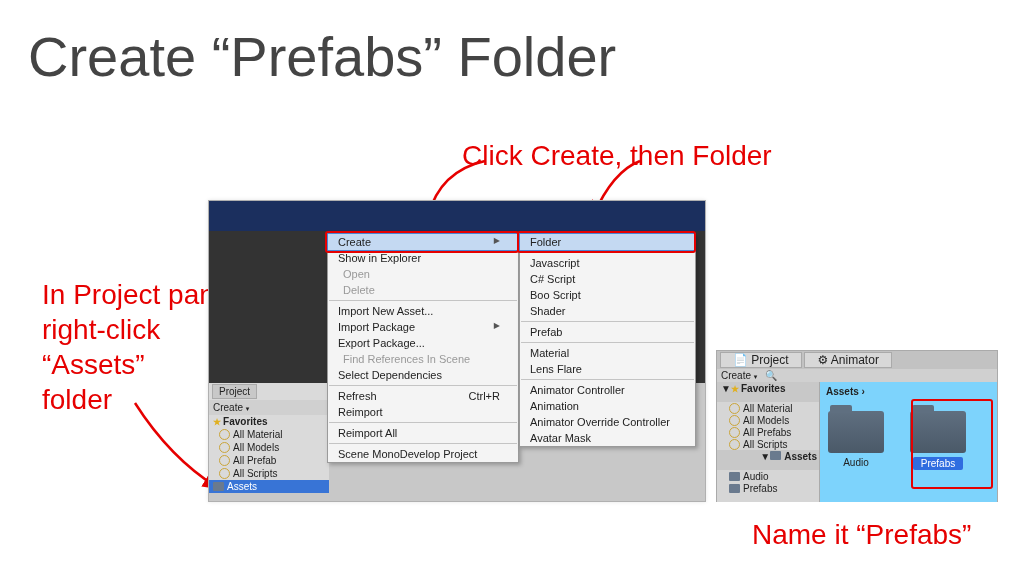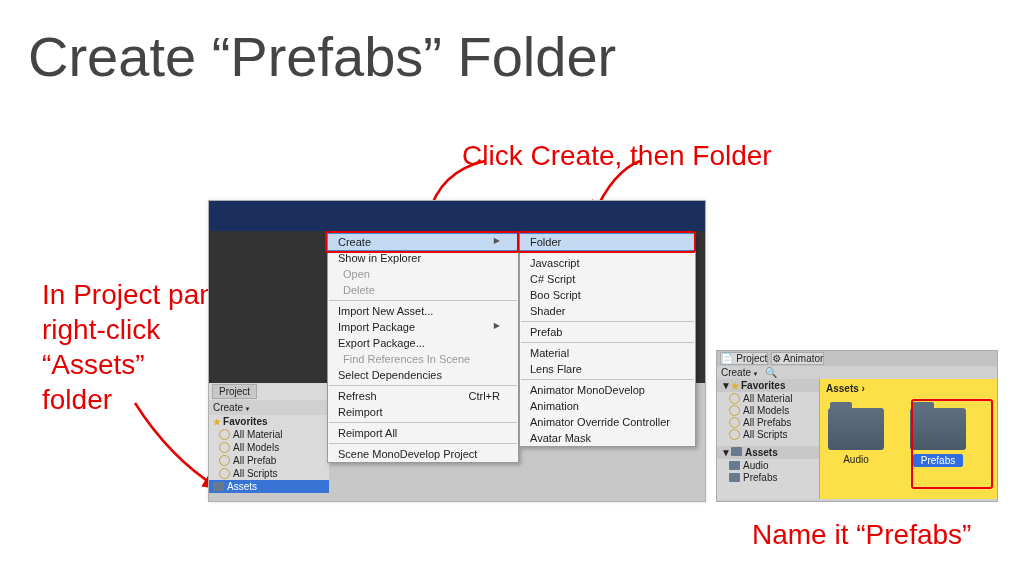--- a/index.html
+++ b/index.html
@@ -153,49 +153,49 @@
     font-size: 10px;
   }
   .result-tabs {
     background: #c2c2c2;
     padding: 1px 3px;
   }
   .result-tabs .tab2 {
     display: inline-block;
     background: #d8d8d8;
     border: 1px solid #aaa;
-    padding: 0 0;
-    font-size: 10px;
+    padding: 0 12px;
+    font-size: 12px;
   }
   .result-body {
     display: flex;
     height: 120px;
   }
   .result-tree {
     width: 102px;
     background: #d6d6d6;
     border-right: 1px solid #aaa;
     overflow: hidden;
   }
   .result-tree .grp {
     font-weight: bold;
     font-size: 10px;
-    padding: 1px 2px 1px 4px;
+    padding: 1px 2px 8px 4px;
     background: #c8c8c8;
   }
   .result-tree .it {
     display: flex;
     align-items: center;
     padding: 0 0 0 12px;
     font-size: 10px;
     height: 12px;
   }
   .content-pane {
     flex: 1;
-    background: #fde047;
+    background: #7dd3fc;
     padding: 4px 6px;
   }
   .crumb {
     font-size: 10px;
     font-weight: bold;
     padding-bottom: 4px;
   }
   .folders {
     display: flex;
     gap: 22px;
@@ -342,21 +342,21 @@
     <div class="item">Javascript</div>
     <div class="item">C# Script</div>
     <div class="item">Boo Script</div>
     <div class="item">Shader</div>
     <div class="sep"></div>
     <div class="item">Prefab</div>
     <div class="sep"></div>
     <div class="item">Material</div>
     <div class="item">Lens Flare</div>
     <div class="sep"></div>
-    <div class="item">Animator MonoDevelop</div>
+    <div class="item">Animator Controller</div>
     <div class="item">Animation</div>
     <div class="item">Animator Override Controller</div>
     <div class="item">Avatar Mask</div>
   </div>
 
   <div class="redbox" style="left:116px; top:30px; width:190px; height:18px;"></div>
   <div class="redbox" style="left:308px; top:30px; width:175px; height:18px;"></div>
 </div>
 
 <div class="result-shot">
@@ -377,21 +377,21 @@
           <span>All Models</span>
         </div>
       <div class="it">
           <span class="search-ico"></span>
           <span>All Prefabs</span>
         </div>
       <div class="it">
           <span class="search-ico"></span>
           <span>All Scripts</span>
         </div>
-      <div class="grp" style="margin-top:6px;">▼<span class="folder-ico-tiny" style="display:inline-block;"></span><span>Assets</span></div>
+      <div class="grp" style="text-align:right;">▼<span class="folder-ico-tiny" style="display:inline-block;"></span><span>Assets</span></div>
       <div class="it">
           <span class="folder-ico-tiny"></span>
           <span>Audio</span>
         </div>
       <div class="it">
           <span class="folder-ico-tiny"></span>
           <span>Prefabs</span>
         </div>
     </div>
     <div class="content-pane">

